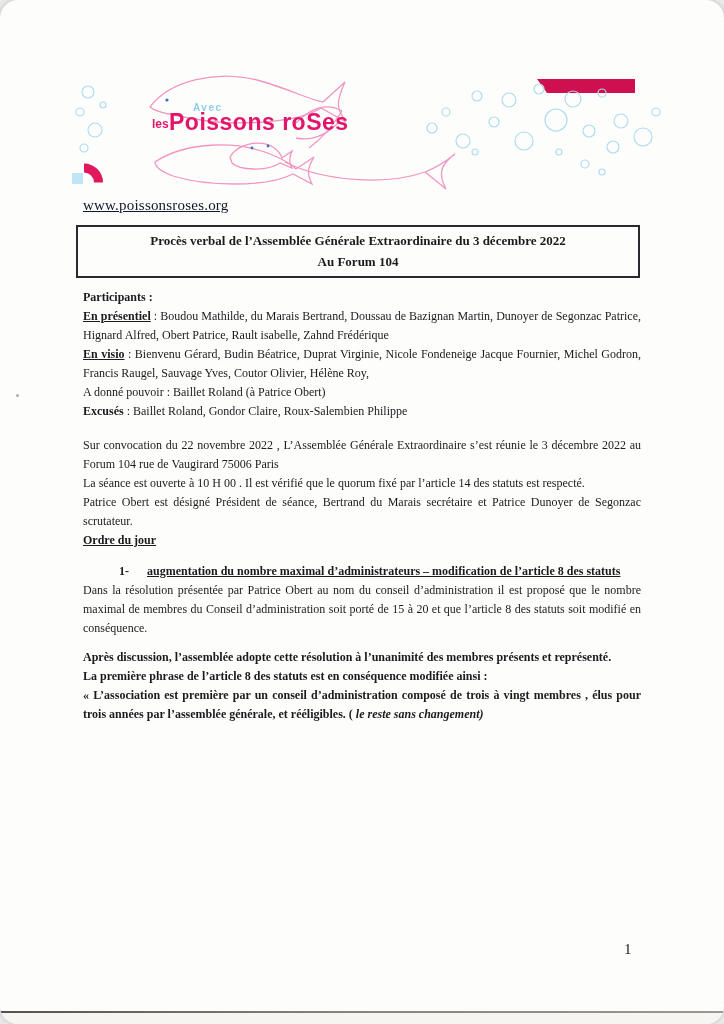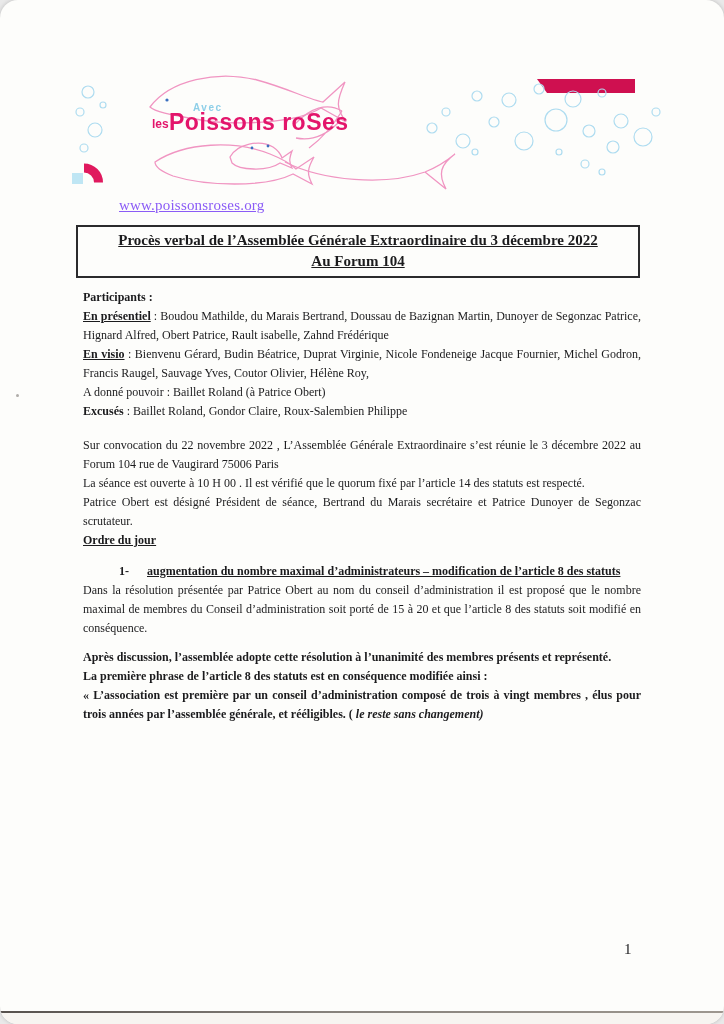--- a/index.html
+++ b/index.html
@@ -6,29 +6,29 @@
   .page{
     position:relative;width:724px;height:1024px;background:#fdfdfb;
     font-family:"Liberation Serif", serif;color:#1b1b1d;overflow:hidden;
     box-shadow:0 0 4px rgba(0,0,0,.2);
     border-radius:18px;
   }
   
   .logo-wrap{position:absolute;left:55px;top:62px;width:610px;height:135px;}
   .url-link{
     position:absolute;left:83px;top:197px;font-size:15px;
-    color:#8b5cf6;text-decoration:underline;letter-spacing:.2px;margin-left:36px;
+    color:#0f172a;text-decoration:underline;letter-spacing:.2px;
   }
   
   .title-box{
     position:absolute;left:76px;top:225px;width:560px;height:46px;
     border:2px solid #2a2a2c;text-align:center;padding-top:3px;
     background:#fdfdfb;
   }
-  .title-line{font-weight:bold;font-size:15px;line-height:21px;white-space:nowrap;text-decoration:underline;}
+  .title-line{font-weight:bold;font-size:13px;line-height:21px;white-space:nowrap;}
   
   .doc-body{position:absolute;left:83px;top:288px;width:558px;font-size:12px;line-height:19px;}
   .doc-body p{margin:0;}
   .j{text-align:justify;}
   .b{font-weight:bold;}
   .u{text-decoration:underline;margin-top:8px;}
   .i{font-style:italic;}
   .mt-visio{margin-top:16px;}
   .mt-pouvoir{margin-top:14px;}
   .mt-excuses{margin-top:13px;}

